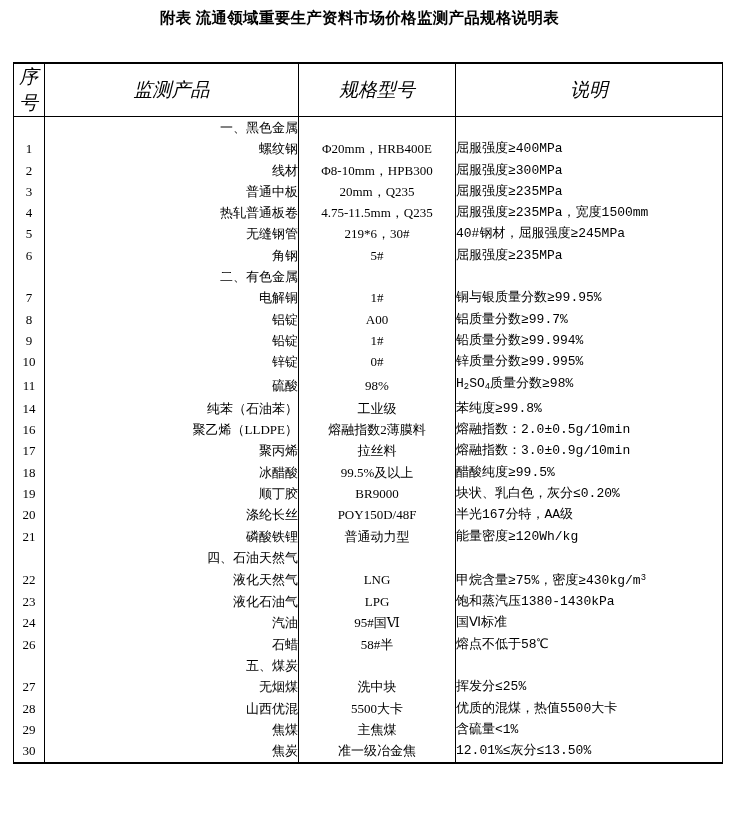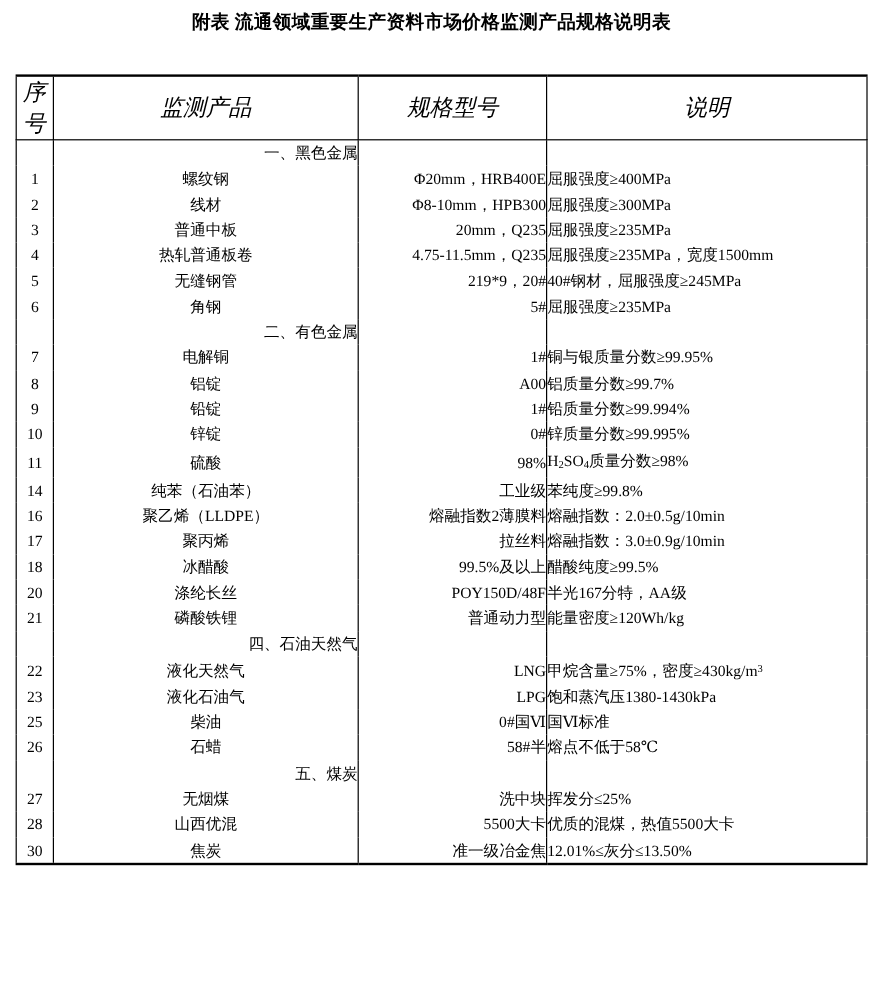--- a/index.html
+++ b/index.html
@@ -72,39 +72,40 @@
   tbody tr:last-child td {
     border-bottom: 2px solid #000;
   }
   td.cell-index {
     text-align: center;
     font-size: 13px;
     font-family: "Liberation Serif", "DejaVu Serif", serif;
   }
   td.cell-product {
     padding-left: 62px;
-    text-align: center;
+    text-align: right;
     white-space: nowrap;
   }
   td.cell-section {
     padding-left: 8px;
     text-align: right;
     font-weight: bold;
     font-size: 13.5px;
     white-space: nowrap;
   }
   td.cell-spec {
     padding-left: 5px;
-    text-align: right;
+    text-align: center;
     white-space: nowrap;
   }
   td.cell-desc {
     padding-left: 5px;
     text-align: left;
     white-space: nowrap;
+    font-family: Liberation Mono, monospace;
   }
   sub { font-size: 0.68em; vertical-align: -0.22em; }
   sup { font-size: 0.68em; vertical-align: 0.42em; }
 </style>
 </head>
 <body>
 
 <div class="page">
 
   <div class="doc-title">附表  流通领域重要生产资料市场价格监测产品规格说明表</div>
@@ -151,21 +152,21 @@
         </tr>
         <tr class="data-row">
           <td class="cell-index">4</td>
           <td class="cell-product">热轧普通板卷</td>
           <td class="cell-spec">4.75-11.5mm，Q235</td>
           <td class="cell-desc">屈服强度≥235MPa，宽度1500mm</td>
         </tr>
         <tr class="data-row">
           <td class="cell-index">5</td>
           <td class="cell-product">无缝钢管</td>
-          <td class="cell-spec">219*9，20#</td>
+          <td class="cell-spec">219*6，30#</td>
           <td class="cell-desc">40#钢材，屈服强度≥245MPa</td>
         </tr>
         <tr class="data-row">
           <td class="cell-index">6</td>
           <td class="cell-product">角钢</td>
           <td class="cell-spec">5#</td>
           <td class="cell-desc">屈服强度≥235MPa</td>
         </tr>
         <tr class="section-row">
           <td class="cell-index"></td>
@@ -221,20 +222,26 @@
           <td class="cell-spec">拉丝料</td>
           <td class="cell-desc">熔融指数：3.0±0.9g/10min</td>
         </tr>
         <tr class="data-row">
           <td class="cell-index">18</td>
           <td class="cell-product">冰醋酸</td>
           <td class="cell-spec">99.5%及以上</td>
           <td class="cell-desc">醋酸纯度≥99.5%</td>
         </tr>
         <tr class="data-row">
+          <td class="cell-index">19</td>
+          <td class="cell-product">顺丁胶</td>
+          <td class="cell-spec">BR9000</td>
+          <td class="cell-desc">块状、乳白色，灰分≤0.20%</td>
+        </tr>
+        <tr class="data-row">
           <td class="cell-index">20</td>
           <td class="cell-product">涤纶长丝</td>
           <td class="cell-spec">POY150D/48F</td>
           <td class="cell-desc">半光167分特，AA级</td>
         </tr>
         <tr class="data-row">
           <td class="cell-index">21</td>
           <td class="cell-product">磷酸铁锂</td>
           <td class="cell-spec">普通动力型</td>
           <td class="cell-desc">能量密度≥120Wh/kg</td>
@@ -251,23 +258,23 @@
           <td class="cell-spec">LNG</td>
           <td class="cell-desc">甲烷含量≥75%，密度≥430kg/m<sup>3</sup></td>
         </tr>
         <tr class="data-row">
           <td class="cell-index">23</td>
           <td class="cell-product">液化石油气</td>
           <td class="cell-spec">LPG</td>
           <td class="cell-desc">饱和蒸汽压1380-1430kPa</td>
         </tr>
         <tr class="data-row">
-          <td class="cell-index">25</td>
-          <td class="cell-product">柴油</td>
-          <td class="cell-spec">0#国Ⅵ</td>
+          <td class="cell-index">24</td>
+          <td class="cell-product">汽油</td>
+          <td class="cell-spec">95#国Ⅵ</td>
           <td class="cell-desc">国Ⅵ标准</td>
         </tr>
         <tr class="data-row">
           <td class="cell-index">26</td>
           <td class="cell-product">石蜡</td>
           <td class="cell-spec">58#半</td>
           <td class="cell-desc">熔点不低于58℃</td>
         </tr>
         <tr class="section-row">
           <td class="cell-index"></td>
@@ -281,20 +288,26 @@
           <td class="cell-spec">洗中块</td>
           <td class="cell-desc">挥发分≤25%</td>
         </tr>
         <tr class="data-row">
           <td class="cell-index">28</td>
           <td class="cell-product">山西优混</td>
           <td class="cell-spec">5500大卡</td>
           <td class="cell-desc">优质的混煤，热值5500大卡</td>
         </tr>
         <tr class="data-row">
+          <td class="cell-index">29</td>
+          <td class="cell-product">焦煤</td>
+          <td class="cell-spec">主焦煤</td>
+          <td class="cell-desc">含硫量&lt;1%</td>
+        </tr>
+        <tr class="data-row">
           <td class="cell-index">30</td>
           <td class="cell-product">焦炭</td>
           <td class="cell-spec">准一级冶金焦</td>
           <td class="cell-desc">12.01%≤灰分≤13.50%</td>
         </tr>
       </tbody>
   </table>
 
 </div>
 

